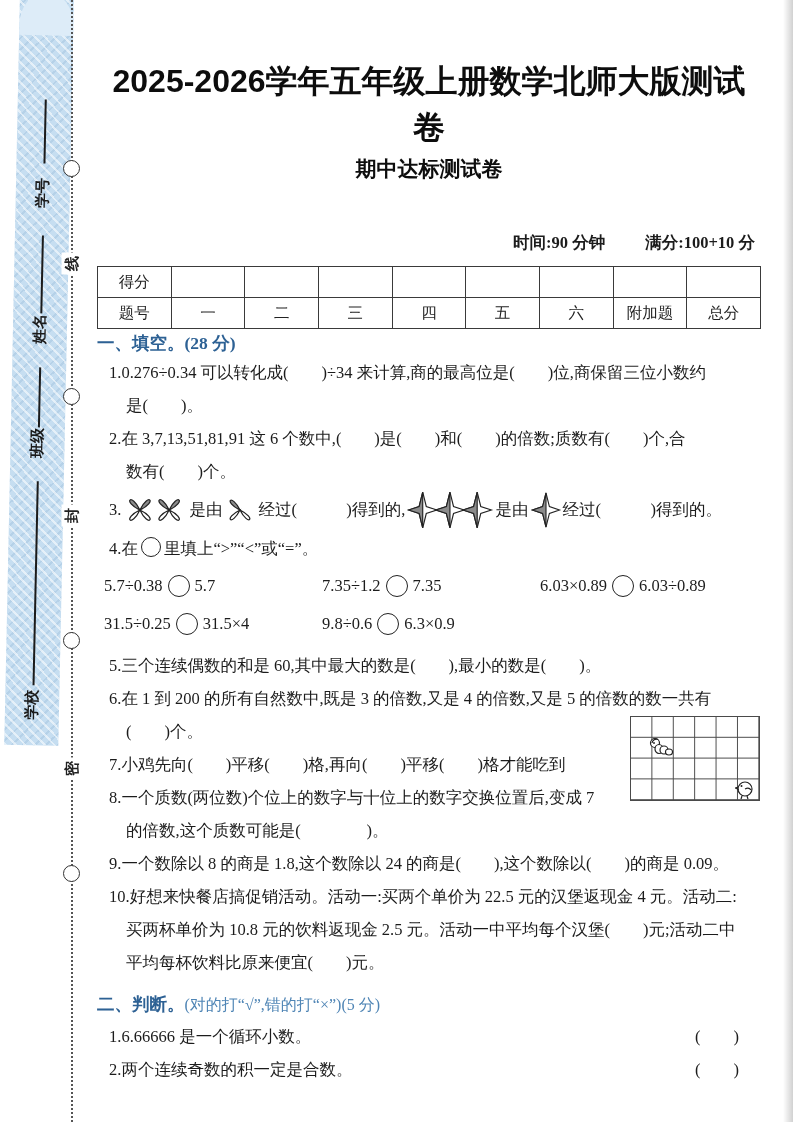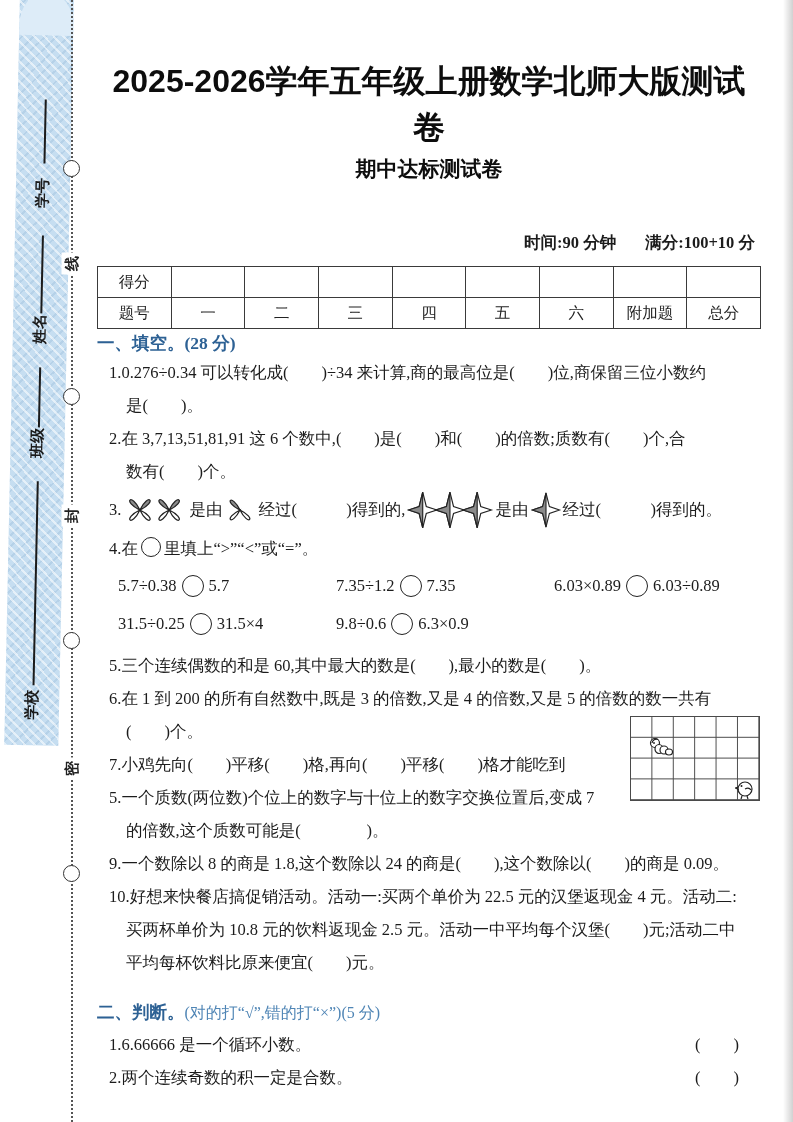--- a/index.html
+++ b/index.html
@@ -29,38 +29,38 @@
 
   #edge-shadow{position:absolute;right:0;top:0;width:10px;height:100%;
     background:linear-gradient(90deg, rgba(0,0,0,0), rgba(0,0,0,.18));}
 
   
   #content{position:absolute;left:97px;top:0;width:664px;color:#1c1c1c;}
   #title{margin:58px 0 0 0;text-align:center;font-family:"Liberation Sans","DejaVu Sans",sans-serif;
     font-weight:900;font-size:32px;line-height:46px;color:#0d0d0d;letter-spacing:0px;}
   #subtitle{margin:0;text-align:center;font-family:"Liberation Sans","DejaVu Sans",sans-serif;
     font-weight:900;font-size:21px;line-height:38px;color:#0d0d0d;}
-  #meta{display:flex;justify-content:flex-end;gap:29px;margin-top:44px;padding-right:6px;
+  #meta{display:flex;justify-content:flex-end;gap:40px;margin-top:44px;padding-right:6px;
     font-weight:bold;font-size:16.5px;}
 
   table.score{border-collapse:collapse;width:100%;margin-top:12px;table-layout:fixed;}
   table.score td{border:1.6px solid #3a3a3a;height:30px;text-align:center;font-size:15.5px;
     color:#222;padding:0;}
 
   .sec-head{margin-top:1px;font-size:17.5px;line-height:26px;font-weight:bold;color:#2d6194;}
   .sec-head .pts{font-weight:bold;color:#2d6194;}
   .sec-head .sub{font-weight:normal;color:#4f85b5;font-size:16px;}
 
   .ln{font-size:16.5px;line-height:33px;padding-left:12px;white-space:nowrap;}
   .ln.cont{padding-left:29px;}
   .shaperow{display:flex;align-items:center;height:44px;padding-left:12px;font-size:16.5px;}
   .shaperow svg{flex:0 0 auto;margin:0 1px;}
   .cirOp{display:inline-block;width:18px;height:18px;border:1.4px solid #222;border-radius:50%;
     vertical-align:-3px;margin:0 3px;}
-  .cmp{display:grid;grid-template-columns:218px 218px 1fr;margin-left:21px;margin-top:2px;}
+  .cmp{display:grid;grid-template-columns:218px 218px 1fr;margin-left:7px;margin-top:2px;}
   .cmpcell{display:flex;align-items:center;height:38px;font-size:16.5px;}
   .cmpcell .cirOp{width:20px;height:20px;margin:0 5px;}
   .judge{display:flex;justify-content:space-between;font-size:16.5px;line-height:33px;
     padding-left:12px;padding-right:22px;}
 
   
   #gridfig{position:absolute;left:630px;top:716px;width:128px;height:83px;border:1.6px solid #4a4a4a;
     background-image:linear-gradient(#4a4a4a 1px, transparent 1px),
                      linear-gradient(90deg,#4a4a4a 1px, transparent 1px);
     background-size:21.4px 20.8px;background-position:-1px -1px;background-color:#fff;}
@@ -223,28 +223,28 @@
           <span>9.8÷0.6</span>
           <span class="cirOp"></span>
           <span>6.3×0.9</span>
         </div>
     </div>
 
     <div class="ln" style="margin-top:6px">5.三个连续偶数的和是 60,其中最大的数是(　　),最小的数是(　　)。</div>
     <div class="ln">6.在 1 到 200 的所有自然数中,既是 3 的倍数,又是 4 的倍数,又是 5 的倍数的数一共有</div>
     <div class="ln cont">(　　)个。</div>
     <div class="ln">7.小鸡先向(　　)平移(　　)格,再向(　　)平移(　　)格才能吃到</div>
-    <div class="ln">5.一个质数(两位数)个位上的数字与十位上的数字交换位置后,变成 7</div>
+    <div class="ln">8.一个质数(两位数)个位上的数字与十位上的数字交换位置后,变成 7</div>
     <div class="ln cont">的倍数,这个质数可能是(　　　　)。</div>
     <div class="ln">9.一个数除以 8 的商是 1.8,这个数除以 24 的商是(　　),这个数除以(　　)的商是 0.09。</div>
     <div class="ln">10.好想来快餐店搞促销活动。活动一:买两个单价为 22.5 元的汉堡返现金 4 元。活动二:</div>
     <div class="ln cont">买两杯单价为 10.8 元的饮料返现金 2.5 元。活动一中平均每个汉堡(　　)元;活动二中</div>
     <div class="ln cont">平均每杯饮料比原来便宜(　　)元。</div>
 
-    <div class="sec-head" style="margin-top:20px">
+    <div class="sec-head" style="margin-top:12px">
       <span>二、判断。</span><span class="sub">(对的打“√”,错的打“×”)</span><span class="sub">(5 分)</span>
     </div>
 
     <div class="judge" style="margin-top:2px">
       <span>1.6.66666 是一个循环小数。</span>
       <span>(　　)</span>
     </div>
     <div class="judge">
       <span>2.两个连续奇数的积一定是合数。</span>
       <span>(　　)</span>

